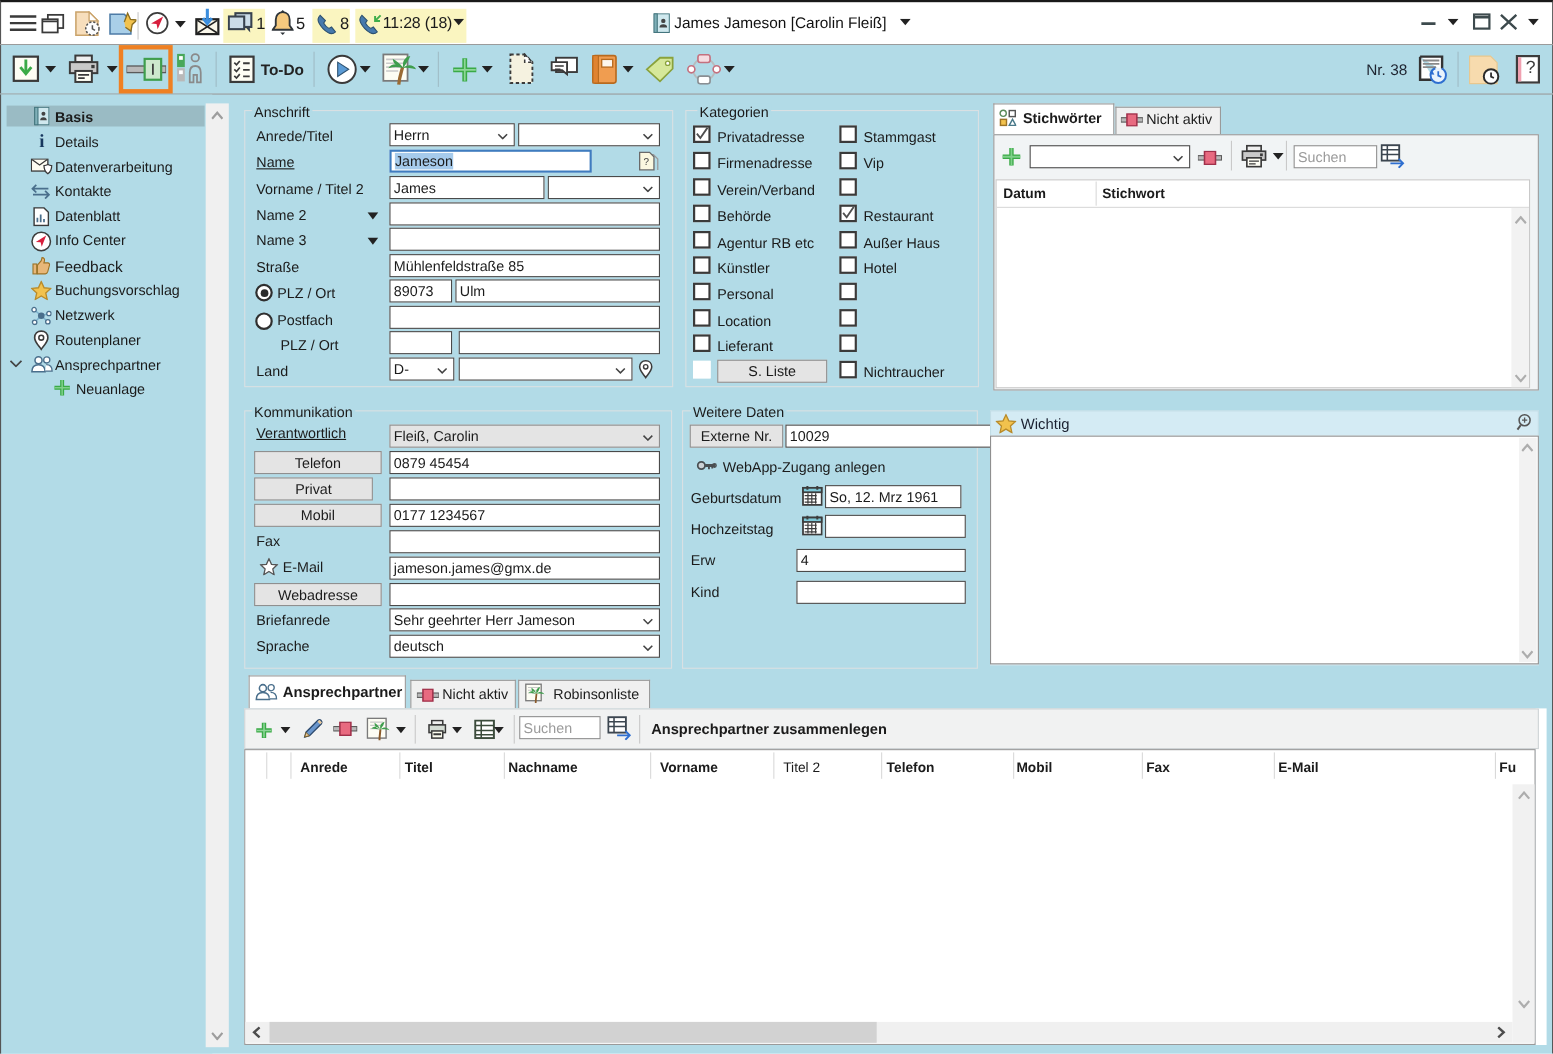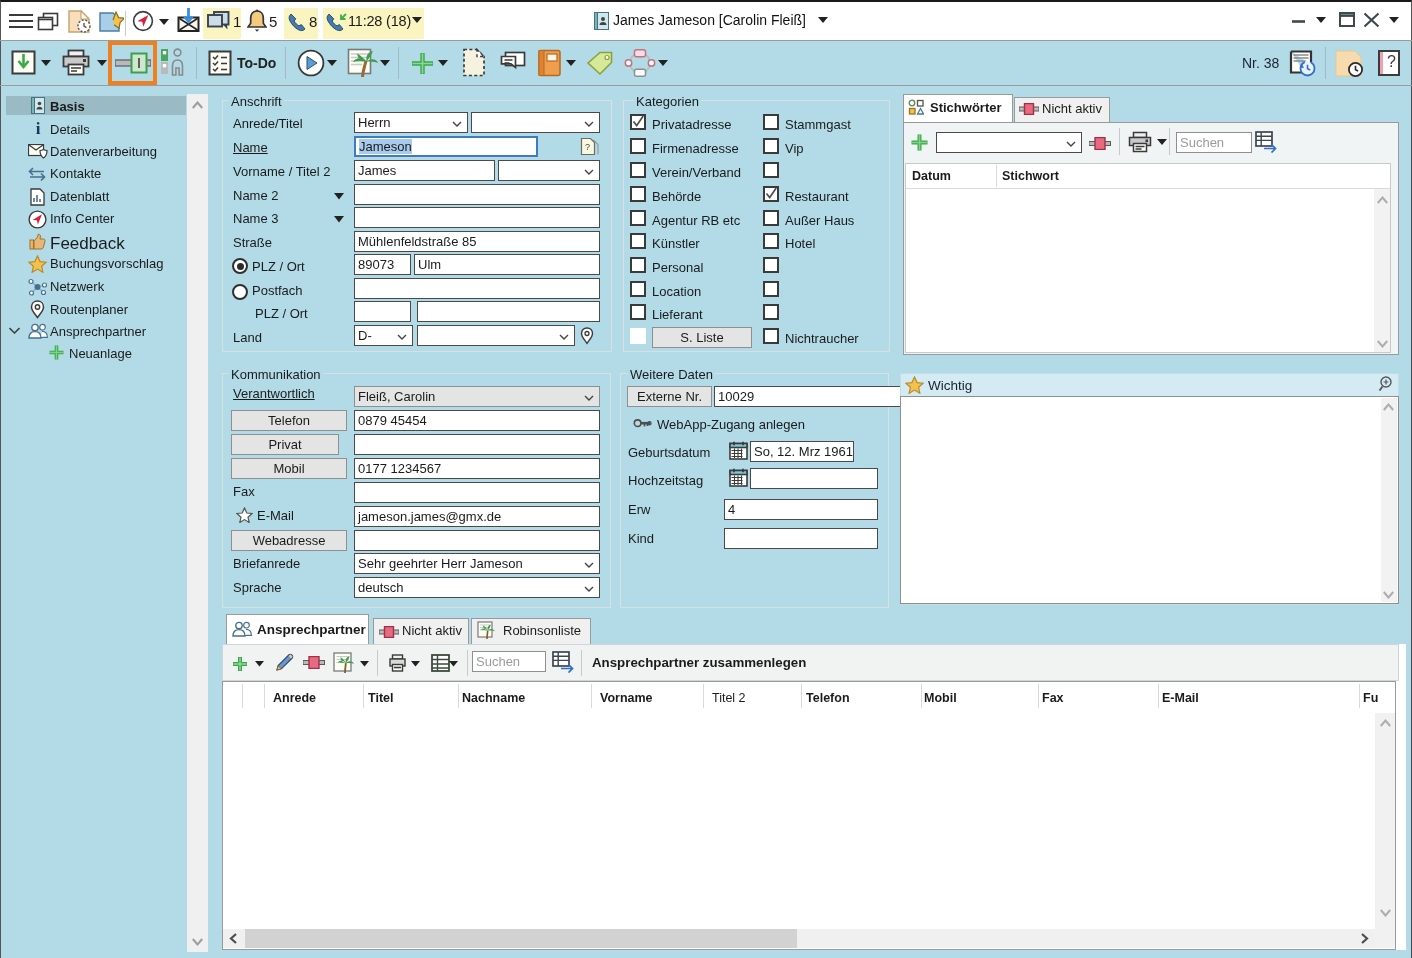--- a/index.html
+++ b/index.html
@@ -294,21 +294,21 @@
 <svg class="abs" style="left:28px;top:210px" width="19" height="19">
       <circle cx="9.5" cy="9.5" r="8.4" fill="#fff" stroke="#3c3c3c" stroke-width="1.4"></circle>
       <path d="M9.5 2.5 L13 13 L9.5 10.4 L6 13 Z" fill="#d81f3d" transform="rotate(40 9.5 9.5)"></path>
     </svg>
 <div class="lbl" style="left:50px;top:211px;font-size:13px">Info Center</div>
 
 <svg class="abs" style="left:29px;top:233px" width="17" height="17">
       <rect x="1" y="7" width="3.4" height="9" fill="#e8b778" stroke="#9c7326" stroke-width="1"></rect>
       <path d="M5 8l3.5-4 .7-2.8c1.8 0 2.6 1.4 2.2 3l-.5 1.8h3.6c1.2 0 1.8 1 1.5 2l-1.6 6c-.3 1-.9 2-2.2 2H5z" fill="#e8b778" stroke="#9c7326" stroke-width="1"></path>
     </svg>
-<div class="lbl" style="left:50px;top:234px;font-size:17px">Feedback</div>
+<div class="lbl" style="left:50px;top:234px;font-size:14px">Feedback</div>
 
 <svg class="abs" style="left:28px;top:255px" width="19" height="18">
       <path d="M9.5 1l2.6 5.6 6 .6-4.5 4.1 1.3 6-5.4-3.2-5.4 3.2 1.3-6L.9 7.2l6-.6z" fill="#f2c24d" stroke="#b98b2a" stroke-width="1.2"></path>
     </svg>
 <div class="lbl" style="left:50px;top:256px;font-size:13px">Buchungsvorschlag</div>
 
 <svg class="abs" style="left:28px;top:278px" width="19" height="18">
       <path d="M9.5 9L3 3.5M9.5 9l7-2M9.5 9l-6 6M9.5 9l6 5.5" stroke="#7ab0cc" stroke-width="1.3"></path>
       <circle cx="9.5" cy="9" r="3" fill="#4a6f8c"></circle>
       <circle cx="3" cy="3.5" r="2" fill="#fff" stroke="#4a6f8c" stroke-width="1.2"></circle>
@@ -559,21 +559,21 @@
       <circle cx="16.5" cy="5.2" r="1.6" fill="none" stroke="#4a4f52" stroke-width="1.2"></circle>
     </svg>
 <div class="lbl" style="left:657px;top:417px">WebApp-Zugang anlegen</div>
 <div class="lbl" style="left:628px;top:445px">Geburtsdatum</div>
 <svg class="abs" style="left:729px;top:441px" width="19" height="19">
       <rect x="1" y="2.5" width="17" height="15.5" fill="#fff" stroke="#3c3c3c" stroke-width="1.6"></rect>
       <rect x="1" y="2.5" width="17" height="4" fill="#7ec8d8" stroke="#3c3c3c" stroke-width="1.6"></rect>
       <path d="M5 0.8v3.4M14 0.8v3.4" stroke="#3c3c3c" stroke-width="1.8"></path>
       <path d="M4 9.5h11M4 12.5h11M4 15.5h11M7 7.5v9.5M10.5 7.5v9.5M14 7.5v9.5" stroke="#3c3c3c" stroke-width="1.1" transform="translate(-1.5,0)"></path>
     </svg>
-<div class="fld" style="left:750px;top:441px;width:104px">So, 12. Mrz 1961</div>
+<div class="fld" style="left:750px;top:441px;width:124px">So, 12. Mrz 1961</div>
 <div class="lbl" style="left:628px;top:473px">Hochzeitstag</div>
 <svg class="abs" style="left:729px;top:468px" width="19" height="19">
       <rect x="1" y="2.5" width="17" height="15.5" fill="#fff" stroke="#3c3c3c" stroke-width="1.6"></rect>
       <rect x="1" y="2.5" width="17" height="4" fill="#7ec8d8" stroke="#3c3c3c" stroke-width="1.6"></rect>
       <path d="M5 0.8v3.4M14 0.8v3.4" stroke="#3c3c3c" stroke-width="1.8"></path>
       <path d="M4 9.5h11M4 12.5h11M4 15.5h11M7 7.5v9.5M10.5 7.5v9.5M14 7.5v9.5" stroke="#3c3c3c" stroke-width="1.1" transform="translate(-1.5,0)"></path>
     </svg>
 <div class="fld" style="left:750px;top:468px;width:128px"></div>
 <div class="lbl" style="left:628px;top:502px">Erw</div>
 <div class="fld" style="left:724px;top:499px;width:154px">4</div>

